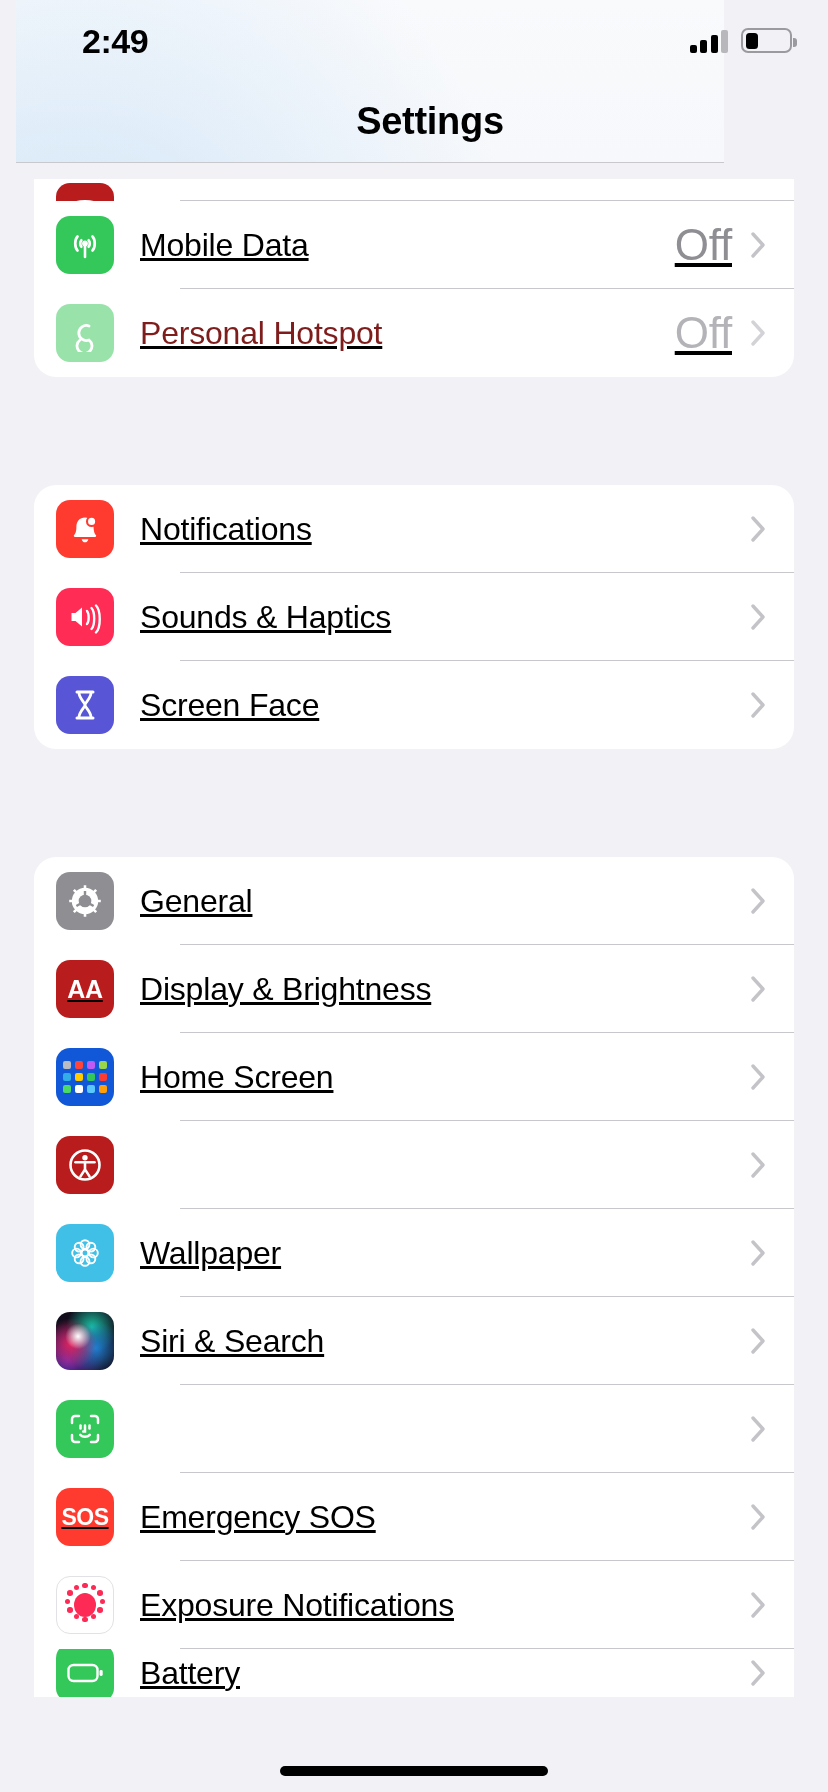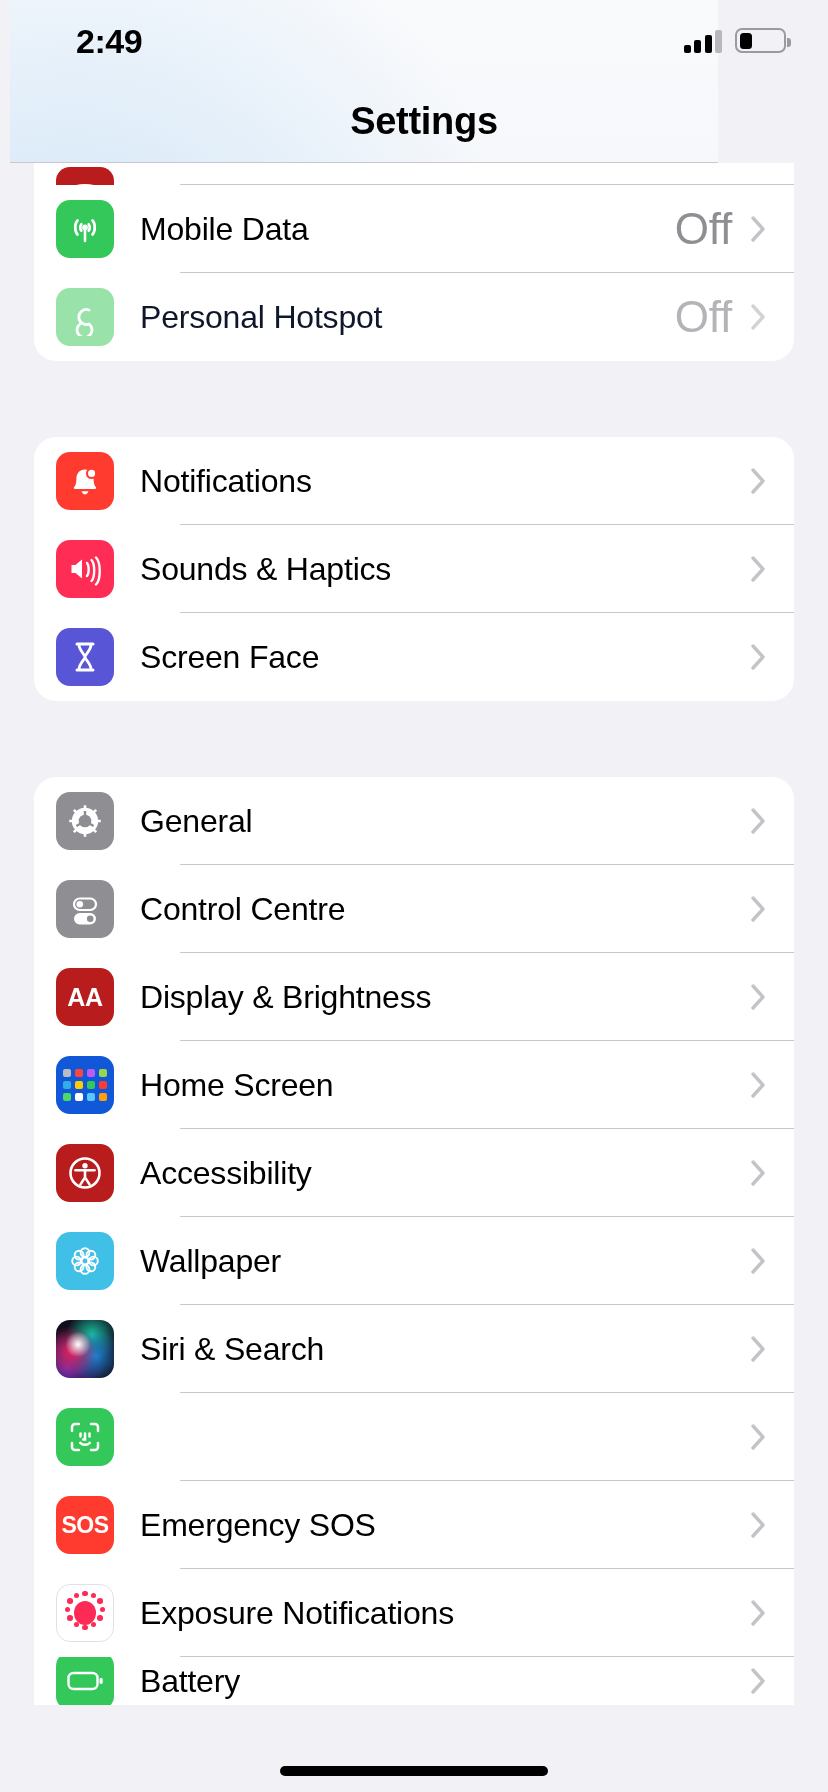--- a/index.html
+++ b/index.html
@@ -16,21 +16,21 @@
     position: relative;
     width: 828px;
     height: 1792px;
     background: #f2f1f6;
     overflow: hidden;
   }
 
   
   #header {
     position: absolute;
-    top: 0; left: 10px;
+    top: 0; left: 16px;
     width: 708px;
     height: 163px;
     background:
       radial-gradient(circle at 60px 300px, rgba(180,215,245,0.55) 0%, rgba(180,215,245,0.0) 62%),
       linear-gradient(180deg, #f9fafc 0%, #f6f8fb 100%);
     border-bottom: 1px solid #c9c9cd;
     z-index: 30;
   }
 
   #statusbar {
@@ -118,22 +118,23 @@
     top: 163px;
     left: 0;
     width: 828px;
     height: 1629px;
     overflow: hidden;
   }
 
   .card {
     background: #ffffff;
     border-radius: 22px;
-    margin: 0 34px;
+    margin: 16px 34px;
     overflow: hidden;
+    text-decoration: underline;
   }
   .card.clip-top {
     border-top-left-radius: 0;
     border-top-right-radius: 0;
   }
   .card.clip-bottom {
     border-bottom-left-radius: 0;
     border-bottom-right-radius: 0;
   }
 
@@ -188,21 +189,21 @@
   }
 
   .chev {
     margin-left: 18px;
     flex: 0 0 auto;
     width: 18px;
     height: 30px;
   }
   .chev svg { display: block; }
 
-  .row.dimmed .label { color: #0f172a; }
+  .row.dimmed .label { color: #7f1d1d; }
   .row.dimmed .value { color: #b4b4b8; }
   .row.dimmed .icon { opacity: 0.5; }
 
   
   .ic-green   { background: #34c759; }
   .ic-green-l { background: #34c759; }
   .ic-red     { background: #ff3b30; }
   .ic-pink    { background: #ff2d55; }
   .ic-purple  { background: #5856d6; }
   .ic-gray    { background: #8e8e93; }
@@ -427,37 +428,20 @@
         </div>
         <div class="label">General</div>
         <div class="chev" style="margin-left:auto">
           <svg width="18" height="30" viewBox="0 0 18 30">
               <path d="M3 4 L13 15 L3 26" stroke="#c4c4c8" stroke-width="3.4" fill="none" stroke-linecap="round" stroke-linejoin="round"></path>
             </svg>
         </div>
         <div class="sep"></div>
       </div>
 
-      <div class="row">
-        <div class="icon ic-gray">
-          <svg width="36" height="36" viewBox="0 0 36 36" fill="none">
-            <rect x="7" y="7.5" width="22" height="11.5" rx="5.75" fill="none" stroke="#fff" stroke-width="2.2"></rect>
-            <circle cx="12.8" cy="13.25" r="3.3" fill="#fff"></circle>
-            <rect x="7" y="22" width="22" height="11.5" rx="5.75" fill="#fff"></rect>
-            <circle cx="23.2" cy="27.75" r="3.3" fill="#8e8e93"></circle>
-          </svg>
-        </div>
-        <div class="label">Control Centre</div>
-        <div class="chev" style="margin-left:auto">
-          <svg width="18" height="30" viewBox="0 0 18 30">
-              <path d="M3 4 L13 15 L3 26" stroke="#c4c4c8" stroke-width="3.4" fill="none" stroke-linecap="round" stroke-linejoin="round"></path>
-            </svg>
-        </div>
-        <div class="sep"></div>
-      </div>
 
       <div class="row">
         <div class="icon ic-blue">
           <span class="aa-text">AA</span>
         </div>
         <div class="label">Display &amp; Brightness</div>
         <div class="chev" style="margin-left:auto">
           <svg width="18" height="30" viewBox="0 0 18 30">
               <path d="M3 4 L13 15 L3 26" stroke="#c4c4c8" stroke-width="3.4" fill="none" stroke-linecap="round" stroke-linejoin="round"></path>
             </svg>
@@ -493,21 +477,20 @@
 
       <div class="row">
         <div class="icon ic-blue">
           <svg width="44" height="44" viewBox="0 0 44 44" fill="none">
             <circle cx="22" cy="22" r="14.5" fill="none" stroke="#fff" stroke-width="2.6"></circle>
             <circle cx="22" cy="14.8" r="2.7" fill="#fff"></circle>
             <path d="M12.5 19.2 h19" stroke="#fff" stroke-width="2.6" stroke-linecap="round"></path>
             <path d="M22 19.2 v7.2 l-4.5 7 M22 26.4 l4.5 7" stroke="#fff" stroke-width="2.6" stroke-linecap="round"></path>
           </svg>
         </div>
-        <div class="label">Accessibility</div>
         <div class="chev" style="margin-left:auto">
           <svg width="18" height="30" viewBox="0 0 18 30">
               <path d="M3 4 L13 15 L3 26" stroke="#c4c4c8" stroke-width="3.4" fill="none" stroke-linecap="round" stroke-linejoin="round"></path>
             </svg>
         </div>
         <div class="sep"></div>
       </div>
 
       <div class="row">
         <div class="icon ic-lblue">

